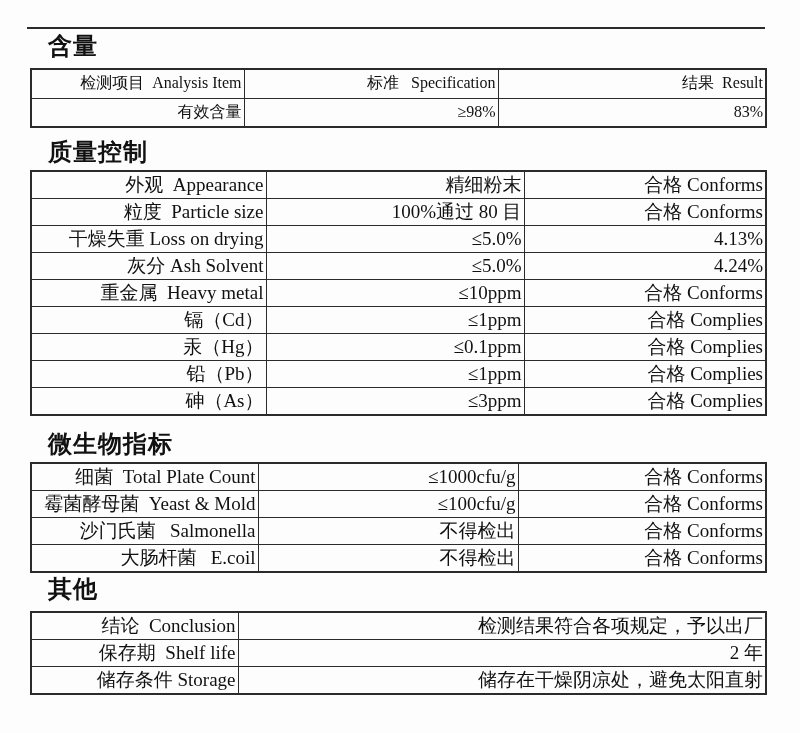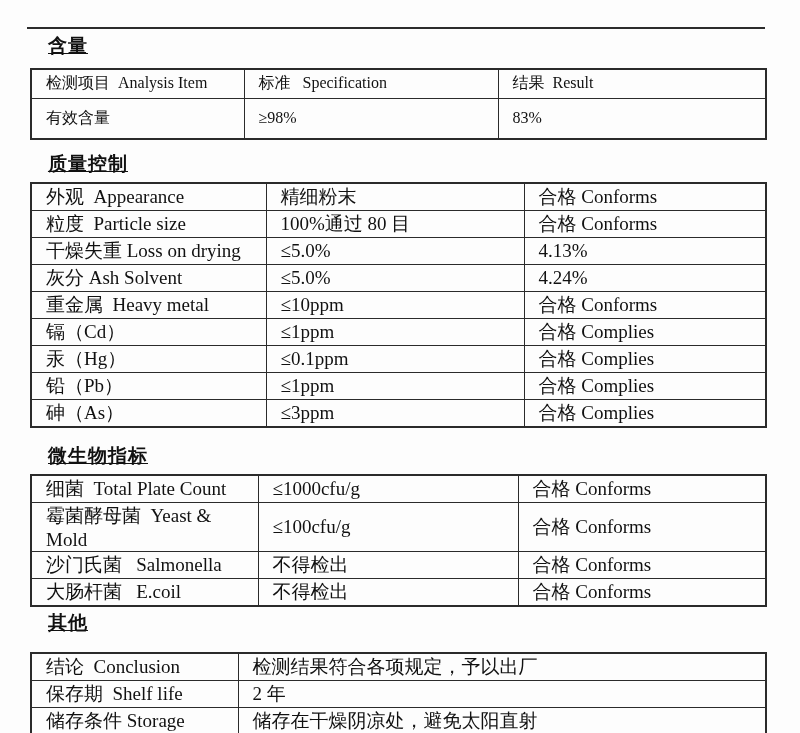--- a/index.html
+++ b/index.html
@@ -10,50 +10,49 @@
     color: #111;
     overflow: hidden;
   }
   .page { position: relative; width: 800px; height: 733px; }
   .top-rule {
     margin: 27px 0 0 27px;
     width: 738px; height: 0;
     border-top: 2px solid #2c2c2c;
   }
   .section-heading {
-    font-size: 19px;
+    font-size: 24px;
     font-weight: bold;
     line-height: 22px;
     margin-left: 48px;
     letter-spacing: 1px;
     white-space: pre-wrap;
-    text-decoration: underline;
   }
   .h-content   { margin-top: 6px;  margin-bottom: 11px; }
   .h-quality   { margin-top: 13px;  margin-bottom: 7px; }
   .h-micro     { margin-top: 17px;  margin-bottom: 7px; }
-  .h-other     { margin-top: 5px;  margin-bottom: 18px; }
+  .h-other     { margin-top: 5px;  margin-bottom: 11px; }
   table {
     border-collapse: collapse;
     table-layout: fixed;
     margin-left: 30px;
     width: 735px;
     border: 2px solid #2b2b2b;
   }
   th, td {
     border: 1.5px solid #2b2b2b;
-    text-align: left;
+    text-align: right;
     vertical-align: middle;
     white-space: pre-wrap;
     overflow: hidden;
-    padding: 0 14px;
+    padding: 0 2px;
   }
   th { font-size: 16px; font-weight: normal; height: 29px; }
   td { font-size: 19px; height: 25px; }
-  .t-content td { height: 41px; font-size: 16px; }
+  .t-content td { height: 29px; font-size: 16px; }
 </style>
 </head>
 <body>
 
 <div class="page">
 
   <div class="top-rule"></div>
 
   <div class="section-heading h-content">含量</div>
 

